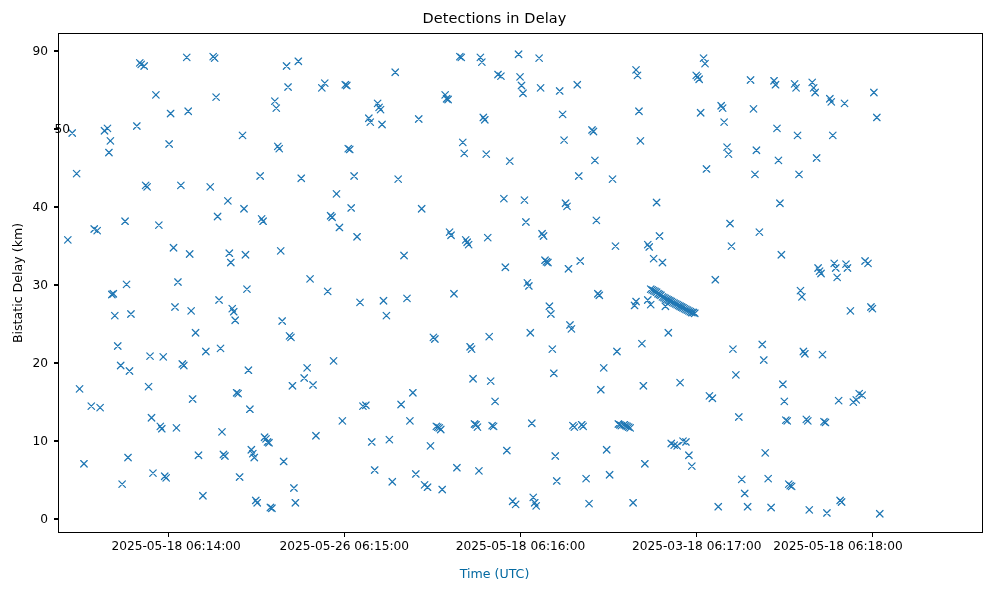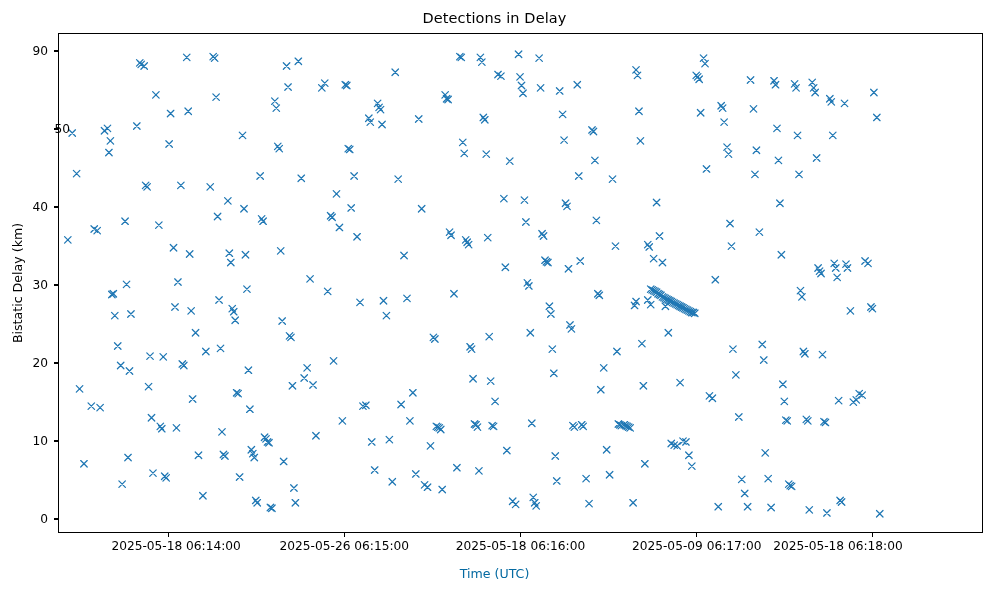--- a/index.html
+++ b/index.html
@@ -552,18 +552,18 @@
       <div class="tick-label ytick-label" style="top: 128.944px; left: 0px; width: 48px; padding-left: 22px;">50</div>
       <div class="tickmark ytickmark" style="top: 50.4407px;"></div>
       <div class="tick-label ytick-label" style="top: 50.9407px; left: 0px; width: 48px;">90</div>
       <div class="tickmark xtickmark" style="left: 167.619px;"></div>
       <div class="tick-label xtick-label" style="left: 168.119px; margin-left: 8px;">2025-05-18 06:14:00</div>
       <div class="tickmark xtickmark" style="left: 343.81px;"></div>
       <div class="tick-label xtick-label" style="left: 344.31px;">2025-05-26 06:15:00</div>
       <div class="tickmark xtickmark" style="left: 520px;"></div>
       <div class="tick-label xtick-label" style="left: 520.5px;">2025-05-18 06:16:00</div>
       <div class="tickmark xtickmark" style="left: 696.19px;"></div>
-      <div class="tick-label xtick-label" style="left: 696.69px;">2025-05-09 06:17:00</div>
+      <div class="tick-label xtick-label" style="left: 696.69px;">2025-03-18 06:17:00</div>
       <div class="tickmark xtickmark" style="left: 872.381px;"></div>
       <div class="tick-label xtick-label" style="left: 838px;">2025-05-18 06:18:00</div>
     </div>
 
 </div>
 
 </body></html>

